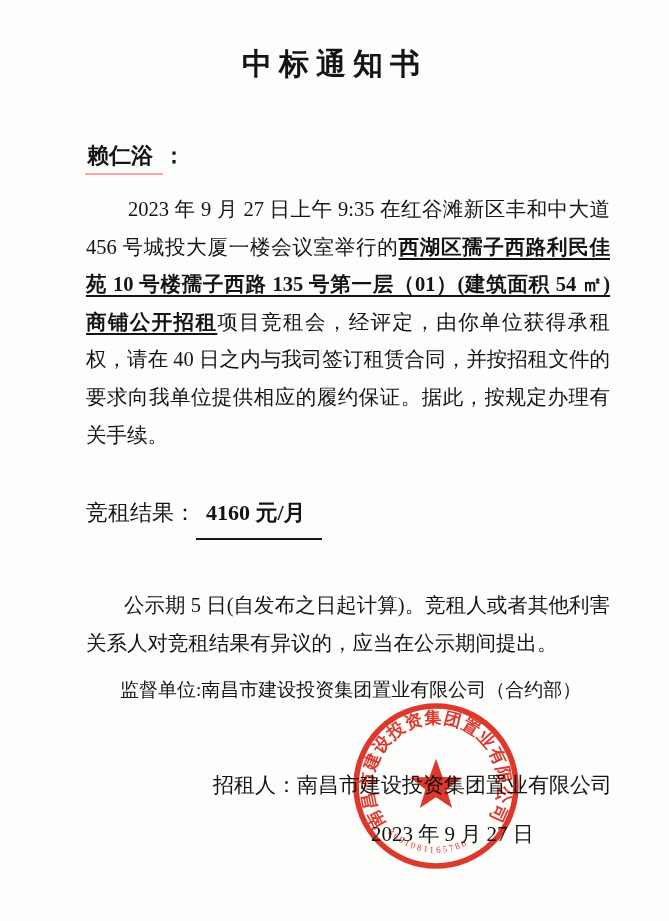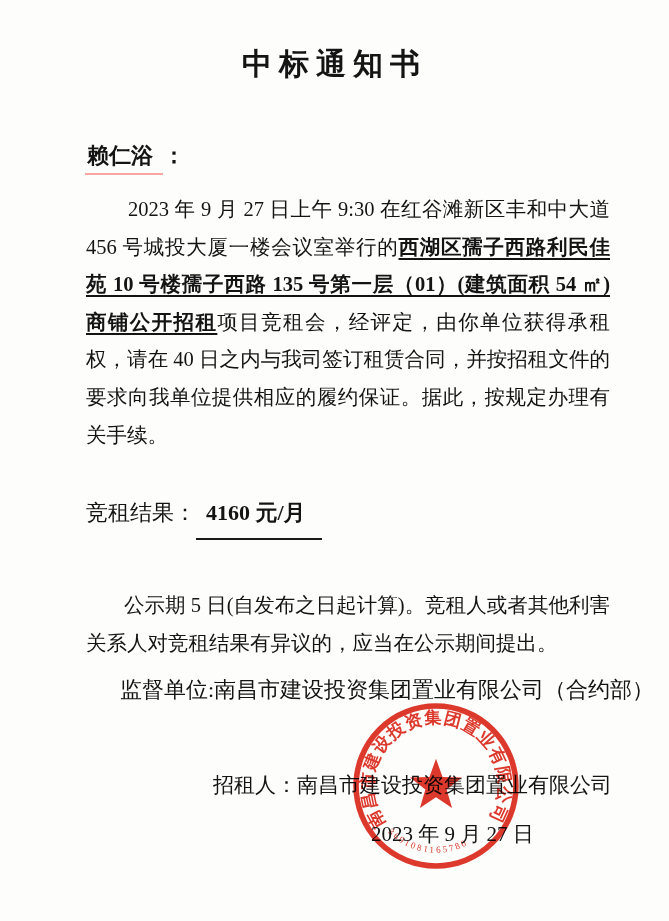--- a/index.html
+++ b/index.html
@@ -57,21 +57,21 @@
   .notice-par{
     margin:47px 0 0 86px;
     width:524px;
     font-size:20.5px;
     line-height:37.6px;
     text-align:justify;
     text-indent:38px;
   }
   .info-lines{
     margin:9px 0 0 120px;
-    font-size:22px;
+    font-size:19px;
     line-height:37.6px;
   }
   .issuer-line{
     position:absolute;
     left:213px;top:771px;
     font-size:21px;
     white-space:nowrap;
   }
   .date-line{
     position:absolute;
@@ -91,21 +91,21 @@
 </style>
 </head>
 <body>
 
 <div class="page">
 
   <div class="doc-title">中标通知书</div>
 
   <div class="addressee"><span class="name">赖仁浴</span><span>：</span></div>
 
-  <div class="body-par"><span class="seg-normal">2023 年 9 月 27 日上午 9:30 在红谷滩新区丰和中大道 456 号城投大厦一楼会议室举行的</span><span class="seg-bold-underline">西湖区孺子西路利民佳苑 10 号楼孺子西路 135 号第一层（01）(建筑面积 54 ㎡)商铺公开招租</span><span class="seg-normal">项目竞租会，经评定，由你单位获得承租权，请在 40 日之内与我司签订租赁合同，并按招租文件的要求向我单位提供相应的履约保证。据此，按规定办理有关手续。</span></div>
+  <div class="body-par"><span class="seg-normal">2023 年 9 月 27 日上午 9:35 在红谷滩新区丰和中大道 456 号城投大厦一楼会议室举行的</span><span class="seg-bold-underline">西湖区孺子西路利民佳苑 10 号楼孺子西路 135 号第一层（01）(建筑面积 54 ㎡)商铺公开招租</span><span class="seg-normal">项目竞租会，经评定，由你单位获得承租权，请在 40 日之内与我司签订租赁合同，并按招租文件的要求向我单位提供相应的履约保证。据此，按规定办理有关手续。</span></div>
 
   <div class="result-line"><span class="label">竞租结果：</span><span class="value">4160 元/月</span></div>
 
   <div class="notice-par">公示期 5 日(自发布之日起计算)。竞租人或者其他利害关系人对竞租结果有异议的，应当在公示期间提出。</div>
 
   <div class="info-lines">
     <div>监督单位:南昌市建设投资集团置业有限公司（合约部）</div>
   </div>
 
   <div class="issuer-line"><span>招租人：</span><span>南昌市建设投资集团置业有限公司</span></div>

